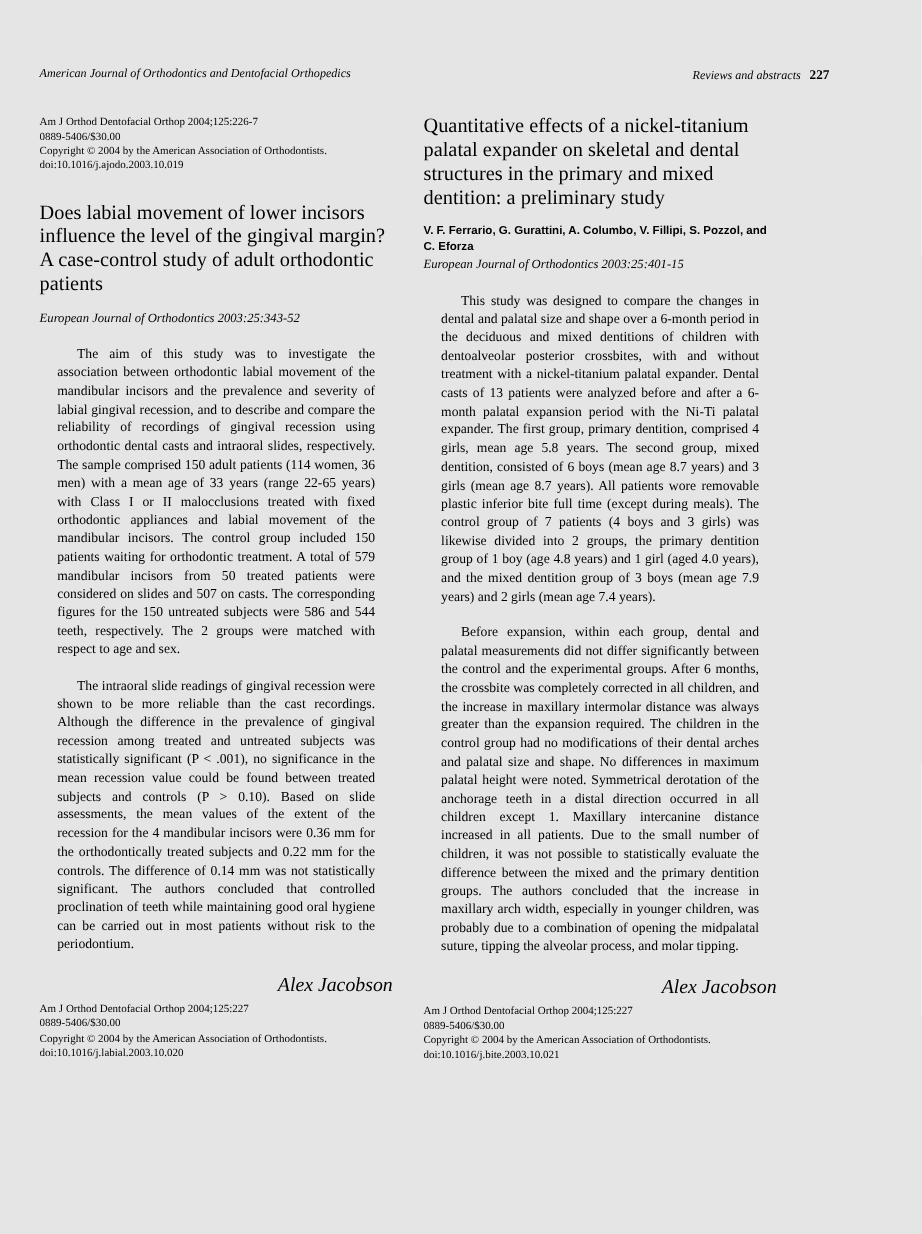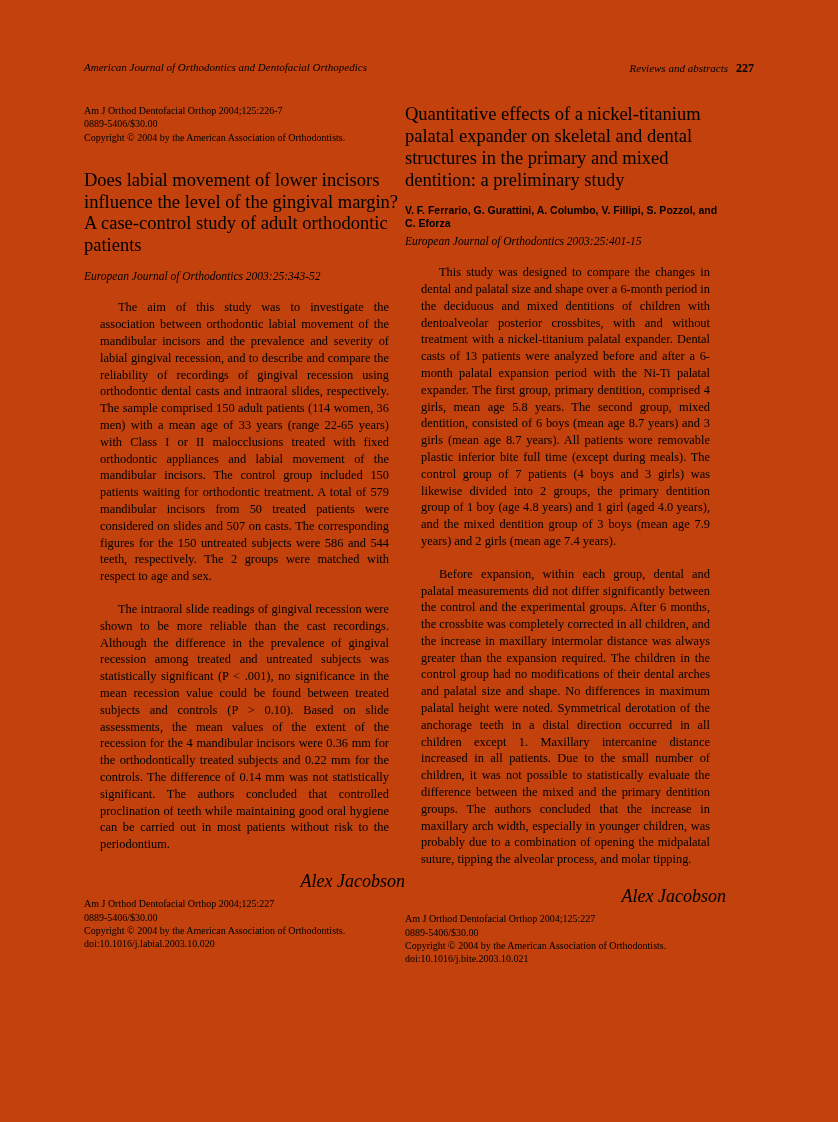--- a/index.html
+++ b/index.html
@@ -4,25 +4,25 @@
 <style>
   html, body {
     margin: 0;
     padding: 0;
     background: #ffffff;
   }
   .page {
     position: relative;
     width: 838px;
     height: 1122px;
-    background: #c2410c;
+    background: #e5e5e5;
     color: #000000;
     font-family: "Liberation Serif", serif;
     box-sizing: border-box;
-    padding: 60px 84px 0 84px;
+    padding: 60px 84px 0 36px;
     overflow: hidden;
   }
   
   .running-head {
     display: flex;
     justify-content: space-between;
     align-items: flex-start;
     font-size: 11px;
     line-height: 1.35;
     margin-bottom: 28px;
@@ -37,20 +37,21 @@
   }
   .running-head .pagenum {
     font-style: normal;
     font-weight: bold;
     font-size: 12px;
     margin-left: 8px;
   }
   
   .columns {
     display: flex;
+    gap: 28px;
     align-items: flex-start;
   }
   .col {
     width: 321px;
     flex: 0 0 321px;
   }
   
   .citation {
     font-size: 10px;
     line-height: 1.32;
@@ -114,20 +115,21 @@
   </div>
 
   <div class="columns">
 
     <div class="col">
 
       <div class="citation top">
         <div>Am J Orthod Dentofacial Orthop 2004;125:226-7</div>
         <div>0889-5406/$30.00</div>
         <div>Copyright © 2004 by the American Association of Orthodontists.</div>
+        <div>doi:10.1016/j.ajodo.2003.10.019</div>
       </div>
 
       <h1 class="abs-title">Does labial movement of lower incisors influence the level of the gingival margin? A case-control study of adult orthodontic patients</h1>
 
 
       <div class="abs-source">European Journal of Orthodontics 2003:25:343-52</div>
 
       <div class="abs-body">
         <p>The aim of this study was to investigate the association between orthodontic labial movement of the mandibular incisors and the prevalence and severity of labial gingival recession, and to describe and compare the reliability of recordings of gingival recession using orthodontic dental casts and intraoral slides, respectively. The sample comprised 150 adult patients (114 women, 36 men) with a mean age of 33 years (range 22-65 years) with Class I or II malocclusions treated with fixed orthodontic appliances and labial movement of the mandibular incisors. The control group included 150 patients waiting for orthodontic treatment. A total of 579 mandibular incisors from 50 treated patients were considered on slides and 507 on casts. The corresponding figures for the 150 untreated subjects were 586 and 544 teeth, respectively. The 2 groups were matched with respect to age and sex.</p>
         <p>The intraoral slide readings of gingival recession were shown to be more reliable than the cast recordings. Although the difference in the prevalence of gingival recession among treated and untreated subjects was statistically significant (P &lt; .001), no significance in the mean recession value could be found between treated subjects and controls (P &gt; 0.10). Based on slide assessments, the mean values of the extent of the recession for the 4 mandibular incisors were 0.36 mm for the orthodontically treated subjects and 0.22 mm for the controls. The difference of 0.14 mm was not statistically significant. The authors concluded that controlled proclination of teeth while maintaining good oral hygiene can be carried out in most patients without risk to the periodontium.</p>

